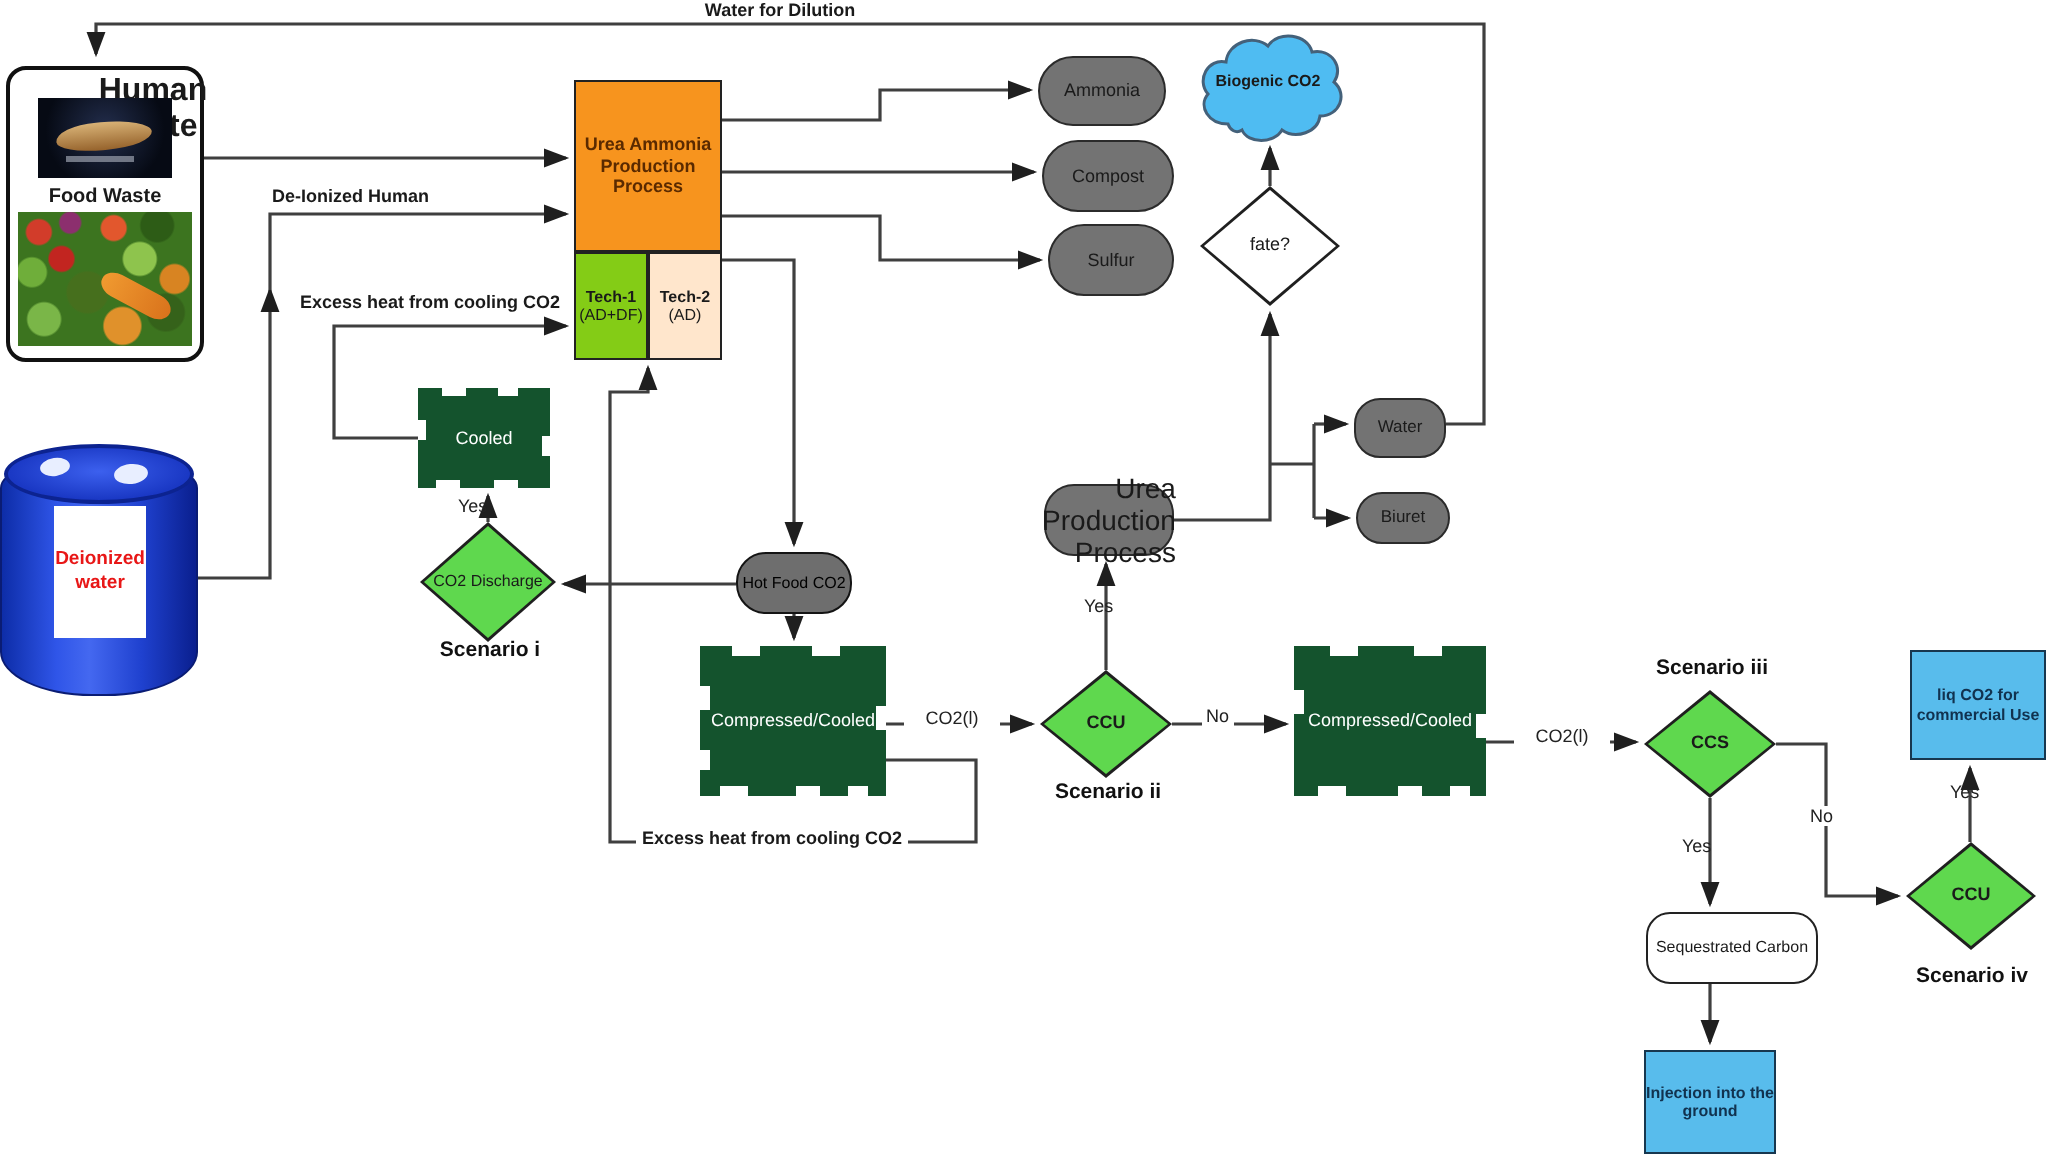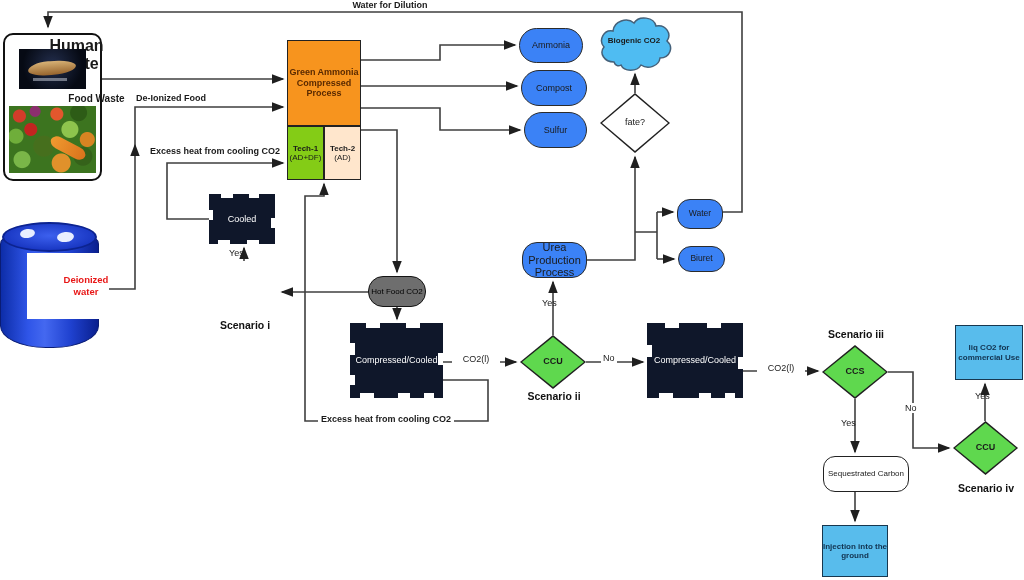--- a/index.html
+++ b/index.html
@@ -2,23 +2,23 @@
 <html><head>
 <meta charset="utf-8">
 <style>
   html,body{margin:0;padding:0;background:#fff;}
   .stage{position:relative;width:1024px;height:580px;background:#ffffff;
          font-family:"Liberation Sans",sans-serif;overflow:hidden;color:#1a1a1a;}
   svg.wires{position:absolute;left:0;top:0;z-index:1;}
   .node{position:absolute;z-index:2;box-sizing:border-box;display:flex;flex-direction:column;
         align-items:center;justify-content:center;text-align:center;line-height:1.15;}
   
-  .pill{background:#3b82f6;border:1.5px solid #2b2b2b;border-radius:18px;font-size:9px;}
+  .pill{background:#737373;border:1.5px solid #2b2b2b;border-radius:18px;font-size:9px;text-align:right;}
   .smallpill{border-radius:13px;}
-  .bluebox{background:#0f172a;color:#fff;font-size:9px;}
+  .bluebox{background:#14532d;color:#fff;font-size:9px;}
   .notch{position:absolute;background:#fff;}
   .lightblue{background:#58BCEC;border:1.5px solid #17374f;font-size:8px;font-weight:bold;color:#123click;}
   .diamond{position:absolute;z-index:2;display:flex;align-items:center;justify-content:center;text-align:center;}
   .d-out{position:absolute;left:0;top:0;right:0;bottom:0;background:#1f1f1f;
          clip-path:polygon(50% 0,100% 50%,50% 100%,0 50%);}
   .d-in{position:absolute;left:2px;top:2px;right:2px;bottom:2px;
         clip-path:polygon(50% 0,100% 50%,50% 100%,0 50%);}
   .d-green{background:#5FD84E;}
   .d-white{background:#ffffff;}
   .d-lbl{position:relative;z-index:2;font-size:9px;line-height:1.1;}
@@ -30,21 +30,21 @@
   #green-ammonia{left:287px;top:40px;width:74px;height:86px;background:#F7941E;
                  border:1.5px solid #222;color:#5a2a00;font-size:9px;font-weight:bold;}
   #tech1{left:287px;top:126px;width:37px;height:54px;background:#84cc16;border:1.2px solid #222;font-size:8px;}
   #tech2{left:324px;top:126px;width:37px;height:54px;background:#FFE6CC;border:1.2px solid #222;font-size:8px;}
   .tech-name{font-weight:bold;}
   #ammonia{left:519px;top:28px;width:64px;height:35px;}
   #compost{left:521px;top:70px;width:66px;height:36px;}
   #sulfur{left:524px;top:112px;width:63px;height:36px;}
   #water{left:677px;top:199px;width:46px;height:30px;font-size:8.5px;}
   #biuret{left:678px;top:246px;width:47px;height:26px;font-size:8.5px;}
-  #urea{left:522px;top:242px;width:65px;height:36px;font-size:11px;border-radius:15px;}
+  #urea{left:522px;top:242px;width:65px;height:36px;font-size:14px;border-radius:15px;}
   #hotwaste{left:368px;top:276px;width:58px;height:31px;background:#6E6E6E;border:1.5px solid #141414;
             border-radius:15px;font-size:8px;color:#000;}
   #cooled{left:209px;top:194px;width:66px;height:50px;}
   #comp1{left:350px;top:323px;width:93px;height:75px;}
   #comp2{left:647px;top:323px;width:96px;height:75px;}
   #fate{left:600px;top:93px;width:70px;height:60px;}
   #co2discharge{left:210px;top:261px;width:68px;height:60px;}
   #co2discharge .d-lbl{font-size:8px;}
   #ccu2{left:520px;top:335px;width:66px;height:54px;}
   #ccs{left:822px;top:345px;width:66px;height:54px;}
@@ -59,21 +59,21 @@
   
   #wastebox{left:3px;top:33px;width:95px;height:144px;background:#fff;border:2px solid #111;
             border-radius:10px;z-index:2;position:absolute;}
   .hw-title{position:absolute;left:0;top:2px;width:100%;text-align:center;font-weight:bold;font-size:16px;padding-left:24px;}
   .hw-img{position:absolute;left:14px;top:14px;width:67px;height:40px;
           background:radial-gradient(circle at 50% 40%,#232e4d 0%,#060a14 72%);}
   .hw-blob{position:absolute;left:9px;top:12px;width:48px;height:14px;
            background:linear-gradient(180deg,#d8b276,#96632c);
            border-radius:45% 55% 50% 50%/60% 50% 55% 45%;transform:rotate(-5deg);}
   .hw-bar{position:absolute;left:14px;top:29px;width:34px;height:3px;background:#9aa0ad;opacity:.7;}
-  .fw-title{position:absolute;left:0;top:58px;width:100%;text-align:center;font-weight:bold;font-size:10px;padding-left:44px;}
+  .fw-title{position:absolute;left:0;top:58px;width:100%;text-align:center;font-weight:bold;font-size:10px;}
   .fw-img{position:absolute;left:4px;top:71px;width:87px;height:67px;background-color:#3c741f;
     background-image:
       radial-gradient(circle at 12% 15%,#d23c2a 0 6px,transparent 7px),
       radial-gradient(circle at 30% 8%,#8c2f6e 0 5px,transparent 6px),
       radial-gradient(circle at 55% 12%,#e2572d 0 6px,transparent 7px),
       radial-gradient(circle at 80% 10%,#2d5c16 0 8px,transparent 9px),
       radial-gradient(circle at 8% 45%,#6fae3a 0 7px,transparent 8px),
       radial-gradient(circle at 25% 35%,#c22520 0 6px,transparent 7px),
       radial-gradient(circle at 70% 35%,#8ec44d 0 8px,transparent 9px),
       radial-gradient(circle at 90% 50%,#d88422 0 7px,transparent 8px),
@@ -89,21 +89,21 @@
     background:linear-gradient(90deg,#0d2da8,#2f55e8 28%,#4468f0 45%,#1f41cf 72%,#0a1f8e);
     border-radius:10px 10px 46px 46px/8px 8px 22px 22px;border:1px solid #0a1c74;box-sizing:border-box;}
   .barrel-top{position:absolute;left:2px;top:0;width:95px;height:30px;
     background:radial-gradient(ellipse at 50% 45%,#3c60ee 0%,#1a38c4 70%);
     border-radius:50%;border:2px solid #0c2390;box-sizing:border-box;}
   .barrel-cap{position:absolute;background:#e8eeff;border-radius:50%;}
   .cap1{left:20px;top:7px;width:15px;height:9px;transform:rotate(-8deg);}
   .cap2{left:57px;top:10px;width:17px;height:10px;transform:rotate(-6deg);}
   .barrel-label{position:absolute;left:27px;top:31px;width:46px;height:66px;background:#fff;
     display:flex;align-items:center;justify-content:center;text-align:center;
-    font-weight:bold;color:#e81717;font-size:9.5px;line-height:1.3;padding-left:36px;}
+    font-weight:bold;color:#e81717;font-size:9.5px;line-height:1.3;}
   
   #lb-dilution{left:338px;top:0;width:104px;text-align:center;}
   #lb-deion{left:136px;top:93px;width:95px;}
   #lb-exheat1{left:150px;top:146px;width:140px;}
   #lb-exheat2{left:318px;top:414px;width:136px;background:#fff;text-align:center;}
   #lb-co2l1{left:452px;top:354px;width:48px;background:#fff;text-align:center;}
   #lb-co2l2{left:757px;top:363px;width:48px;background:#fff;text-align:center;}
   #lb-no1{left:601px;top:353px;background:#fff;padding:0 2px;}
   #lb-no2{left:903px;top:403px;background:#fff;padding:0 2px;}
   #lb-yes-cooled{left:229px;top:248px;}
@@ -170,21 +170,21 @@
 
   <div id="barrel">
     <div class="barrel-body"></div>
     <div class="barrel-top"></div>
     <div class="barrel-cap cap1"></div>
     <div class="barrel-cap cap2"></div>
     <div class="barrel-label">Deionized water</div>
   </div>
 
   <div id="green-ammonia" class="node">
-    <span>Green Ammonia Compressed Process</span>
+    <span>Urea Ammonia Production Process</span>
   </div>
   <div id="tech1" class="node">
     <span class="tech-name">Tech-1</span>
     <span>(AD+DF)</span>
   </div>
   <div id="tech2" class="node">
     <span class="tech-name">Tech-2</span>
     <span>(AD)</span>
   </div>
 
@@ -237,20 +237,25 @@
     <div class="notch" style="left:78px;bottom:0;width:10px;height:5px;"></div>
     <div class="notch" style="left:0;top:22px;width:5px;height:12px;"></div>
     <div class="notch" style="right:0;top:34px;width:5px;height:12px;"></div>
   </div>
 
   <div id="fate" class="diamond">
     <div class="d-out"></div>
     <div class="d-in d-white"></div>
     <div class="d-lbl">fate?</div>
   </div>
+  <div id="co2discharge" class="diamond">
+    <div class="d-out"></div>
+    <div class="d-in d-green"></div>
+    <div class="d-lbl">CO2 Discharge</div>
+  </div>
   <div id="ccu2" class="diamond">
     <div class="d-out"></div>
     <div class="d-in d-green"></div>
     <div class="d-lbl d-code">CCU</div>
   </div>
   <div id="ccs" class="diamond">
     <div class="d-out"></div>
     <div class="d-in d-green"></div>
     <div class="d-lbl d-code">CCS</div>
   </div>
@@ -258,21 +263,21 @@
     <div class="d-out"></div>
     <div class="d-in d-green"></div>
     <div class="d-lbl d-code">CCU</div>
   </div>
 
   <div id="sequestrated" class="node">Sequestrated Carbon</div>
   <div id="injection" class="node lightblue">Injection into the ground</div>
   <div id="liqco2" class="node lightblue">liq CO2 for commercial Use</div>
 
   <div id="lb-dilution" class="edge-lbl edge-bold">Water for Dilution</div>
-  <div id="lb-deion" class="edge-lbl edge-bold">De-Ionized Food</div>
+  <div id="lb-deion" class="edge-lbl edge-bold">De-Ionized Human</div>
   <div id="lb-exheat1" class="edge-lbl edge-bold">Excess heat from cooling CO2</div>
   <div id="lb-exheat2" class="edge-lbl edge-bold">Excess heat from cooling CO2</div>
   <div id="lb-co2l1" class="edge-lbl">CO2(l)</div>
   <div id="lb-co2l2" class="edge-lbl">CO2(l)</div>
   <div id="lb-no1" class="edge-lbl">No</div>
   <div id="lb-no2" class="edge-lbl">No</div>
   <div id="lb-yes-cooled" class="edge-lbl">Yes</div>
   <div id="lb-yes-urea" class="edge-lbl">Yes</div>
   <div id="lb-yes-seq" class="edge-lbl">Yes</div>
   <div id="lb-yes-liq" class="edge-lbl">Yes</div>

